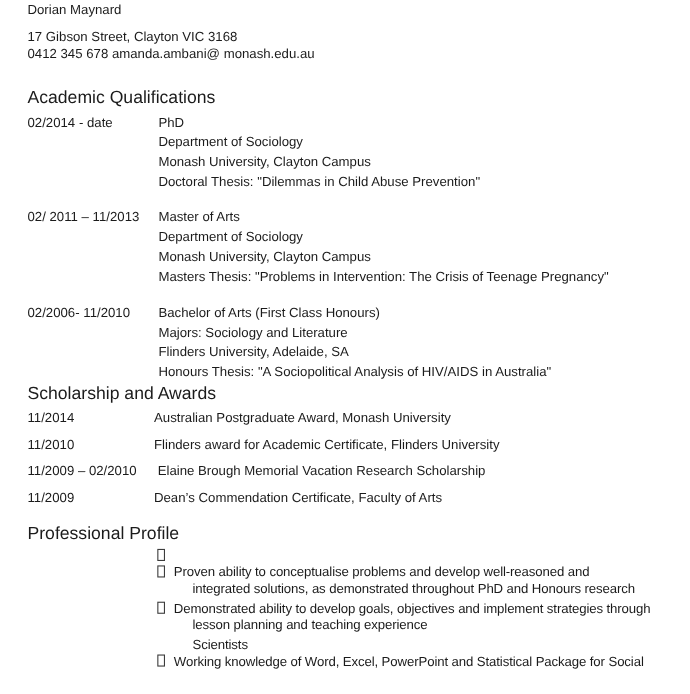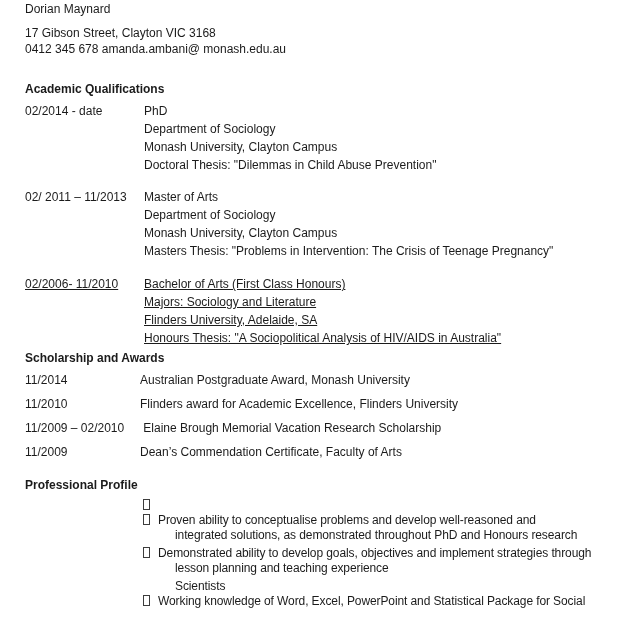--- a/index.html
+++ b/index.html
@@ -8,29 +8,29 @@
     box-sizing:border-box;
     padding:2px 0 0 25px;
     background:#ffffff;
     color:#1b1b1b;
     font-family:"Liberation Sans",sans-serif;
     font-size:12px;
     overflow:hidden;
   }
   .name{line-height:15px;}
   .hdr{margin-top:8px;line-height:16px;}
-  .sec{font-weight:bold;font-size:12px;line-height:15px;}
+  .sec{font-weight:normal;font-size:16px;line-height:15px;}
   #sec-academic{margin-top:25px;}
   .qrow{display:flex;}
   .qdate{width:119px;flex:none;line-height:18px;}
   .qlines{flex:1;min-width:0;}
   .qline{line-height:18px;white-space:nowrap;}
   .qrow.r1{margin-top:5px;}
   .qrow.r2{margin-top:14px;}
-  .qrow.r3{margin-top:15px;text-decoration:underline;}
+  .qrow.r3{margin-top:15px;}
   #sec-awards{margin-top:4px;}
   .arows{margin-top:7px;}
   .arow{display:flex;line-height:15px;margin-bottom:9px;align-items:flex-end;}
   .adate{width:115px;flex:none;}
   .atext{white-space:pre-wrap;}
   #sec-profile{margin-top:18px;}
   .bullets{margin-top:8px;}
   .bullet{margin-bottom:3px;}
   .bline{line-height:15px;letter-spacing:-0.1px;white-space:nowrap;}
   .bline.first{padding-left:118px;display:flex;}
@@ -87,21 +87,21 @@
 
   <div class="sec" id="sec-awards">Scholarship and Awards</div>
 
   <div class="arows">
     <div class="arow">
       <div class="adate">11/2014</div>
       <div class="atext">Australian Postgraduate Award, Monash University</div>
     </div>
     <div class="arow">
       <div class="adate">11/2010</div>
-      <div class="atext">Flinders award for Academic Excellence, Flinders University</div>
+      <div class="atext">Flinders award for Academic Certificate, Flinders University</div>
     </div>
     <div class="arow">
       <div class="adate">11/2009 – 02/2010</div>
       <div class="atext"> Elaine Brough Memorial Vacation Research Scholarship</div>
     </div>
     <div class="arow">
       <div class="adate">11/2009</div>
       <div class="atext">Dean’s Commendation Certificate, Faculty of Arts</div>
     </div>
   </div>

